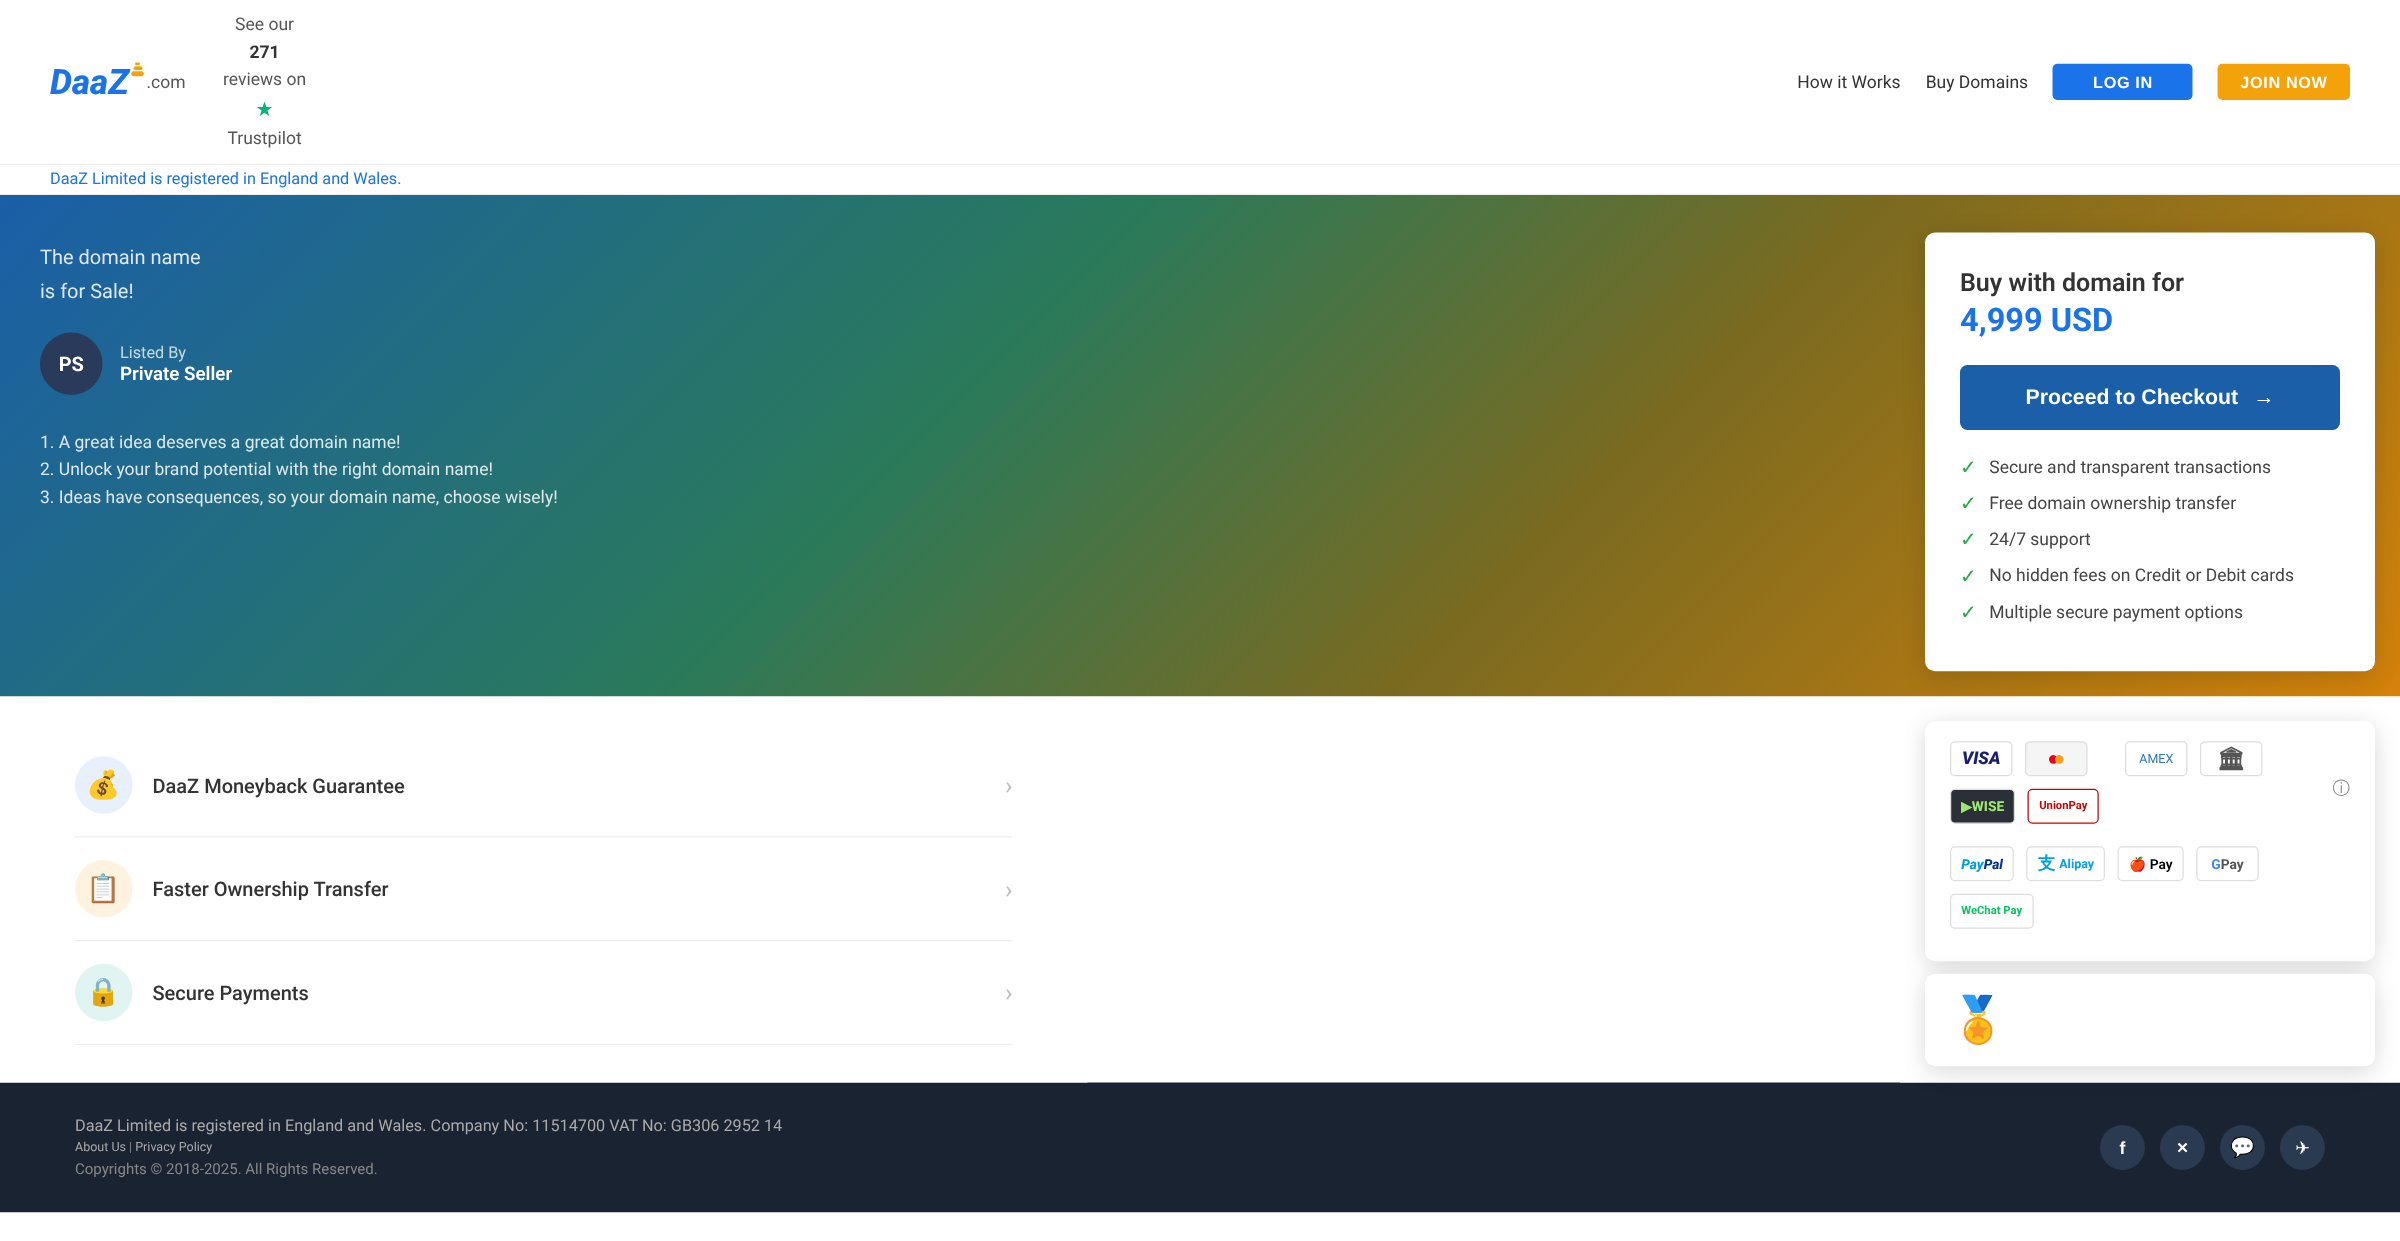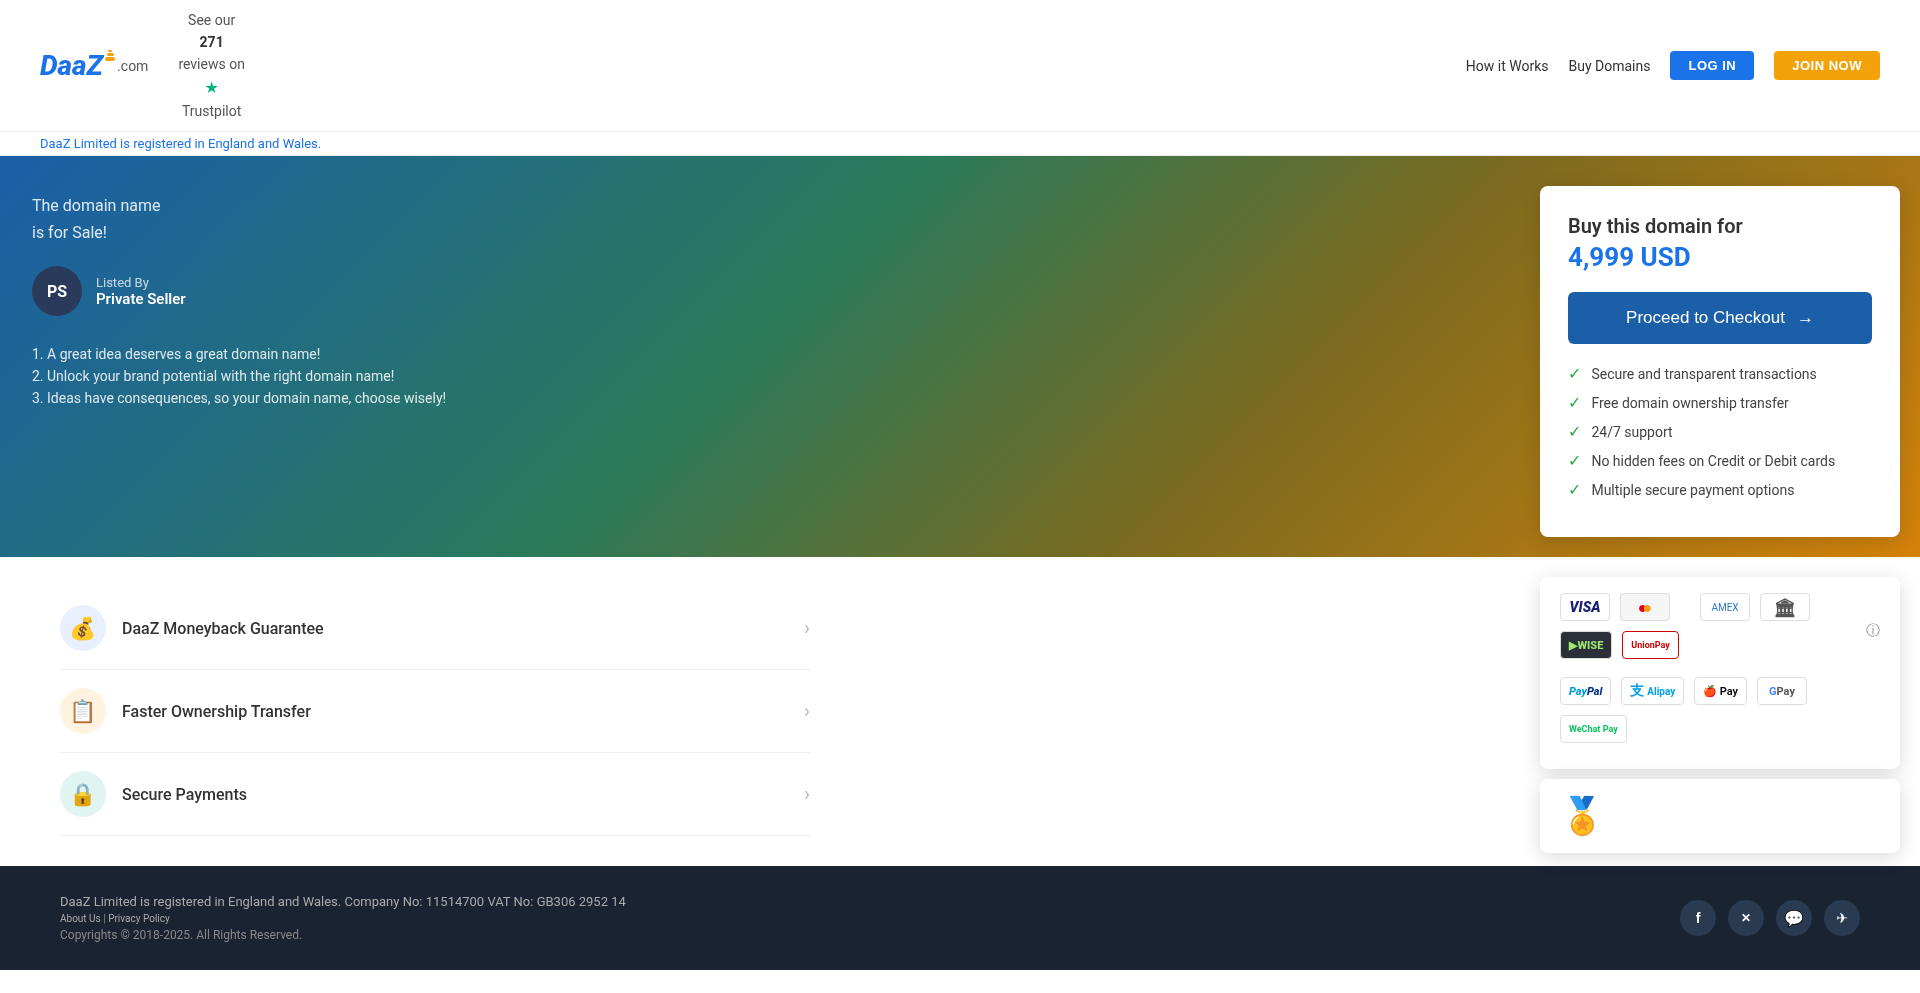--- a/index.html
+++ b/index.html
@@ -15,21 +15,21 @@
       background: #fff;
     }
     .header-left { display: flex; align-items: center; gap: 30px; }
     .logo { display: flex; align-items: center; }
     .trustpilot { display: flex; align-items: center; gap: 6px; font-size: 14px; color: #555; flex-direction: column; }
     .trustpilot strong { color: #333; }
     .trust-star { color: #00b67a; font-size: 16px; }
     .header-right { display: flex; align-items: center; gap: 20px; }
     .nav-link { font-size: 14px; color: #333; text-decoration: none; cursor: pointer; }
     .btn-login {
-      padding: 7px 18px;
+      padding: 7px 32px;
       background: #1a73e8;
       color: #fff;
       border: none;
       border-radius: 4px;
       font-size: 13px;
       font-weight: 600;
       cursor: pointer;
       letter-spacing: 0.5px;
     }
     .btn-join {
@@ -103,21 +103,21 @@
       align-items: center;
       justify-content: center;
       gap: 12px;
       width: 100%;
       padding: 16px;
       background: #1a5fa8;
       color: #fff;
       border: none;
       border-radius: 6px;
       font-size: 17px;
-      font-weight: 400;
+      font-weight: 700;
       cursor: pointer;
       margin-bottom: 20px;
     }
     .features-list { list-style: none; }
     .features-list li {
       display: flex;
       align-items: center;
       gap: 10px;
       font-size: 14px;
       color: #444;
@@ -311,21 +311,21 @@
 
     <ul class="hero-points">
       <li>1.  A great idea deserves a great domain name!</li>
       <li>2.  Unlock your brand potential with the right domain name!</li>
       <li>3.  Ideas have consequences, so your domain name, choose wisely!</li>
     </ul>
   </div>
 
   <div class="buy-card-wrapper">
     <div class="buy-card">
-      <div class="buy-title">Buy this domain for</div>
+      <div class="buy-title">Buy with domain for</div>
       <div class="buy-price">4,999 USD</div>
       <button class="btn-checkout">
         <span>Proceed to Checkout</span>
         <span>→</span>
       </button>
       <ul class="features-list">
         <li>
           <span class="check-icon">✓</span>
           <span>Secure and transparent transactions</span>
         </li>

